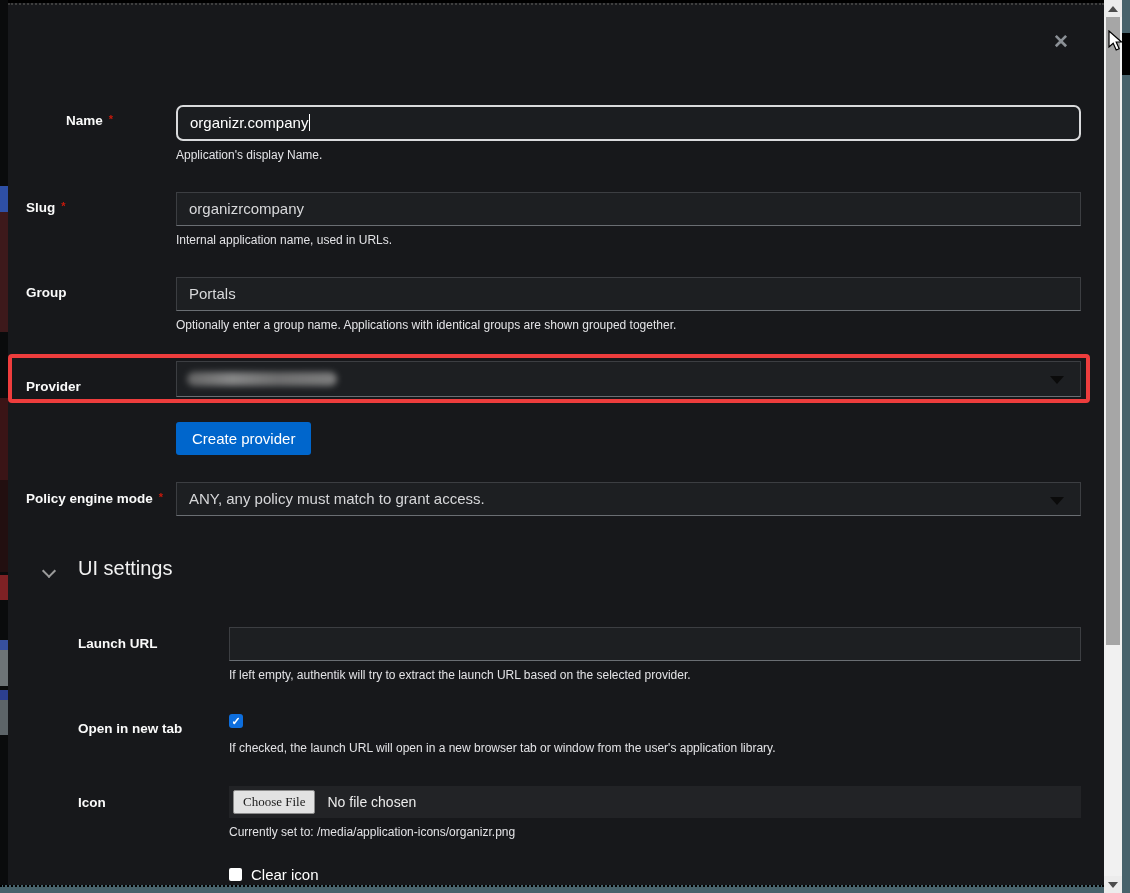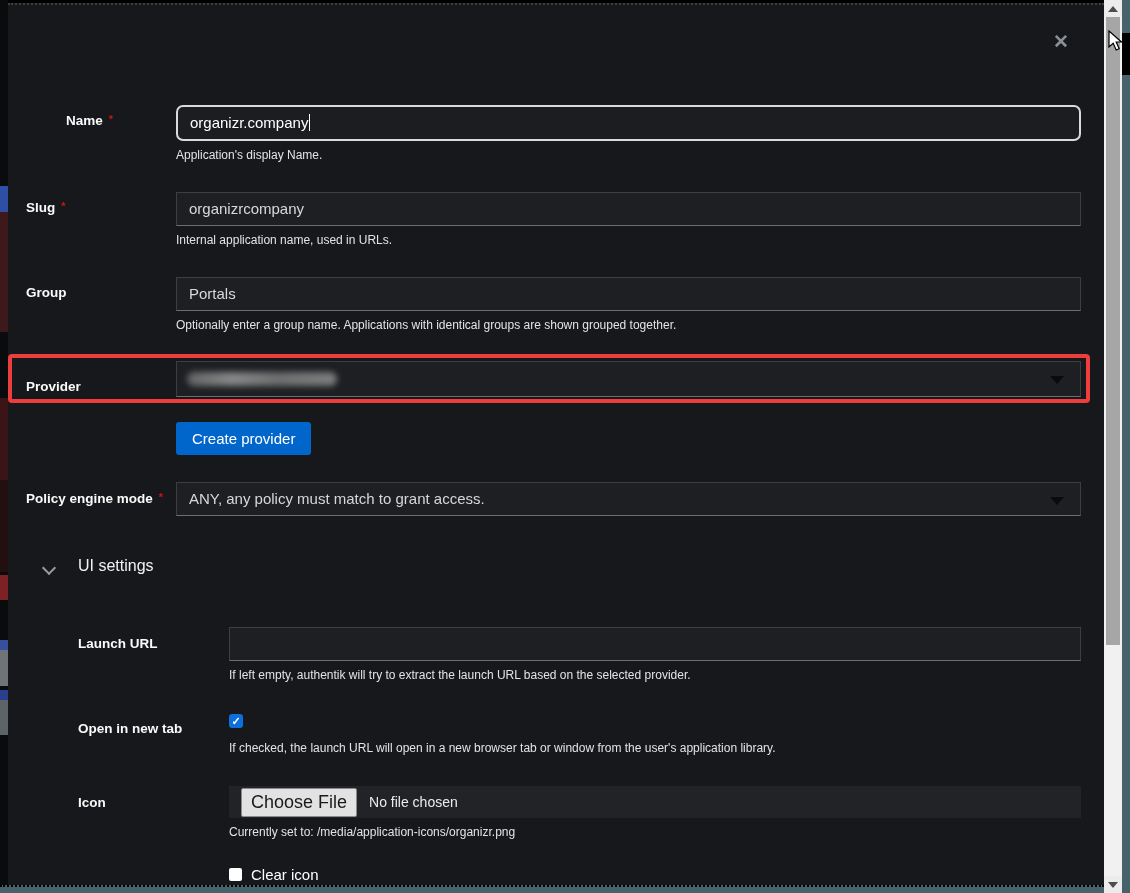--- a/index.html
+++ b/index.html
@@ -69,32 +69,32 @@
             border:4px solid #ee3d3d; border-radius:4px; pointer-events:none; z-index:5; }
 
   .btn-primary { position:absolute; left:168px; top:417px; background:#0066cc; color:#fff;
             font-size:15px; padding:8px 16px; border:none; border-radius:3px; cursor:pointer;
             font-family:"Liberation Sans", sans-serif; }
 
   .section-head { position:absolute; left:36px; top:552px; display:flex; align-items:center; cursor:pointer; }
   .chev { width:12px; height:12px; margin-right:22px; position:relative; top:1px; }
   .chev::before { content:""; position:absolute; left:0; top:2px; width:8px; height:8px;
             border-right:2px solid #9b9b9b; border-bottom:2px solid #9b9b9b; transform:rotate(45deg); }
-  .section-title { font-size:16px; color:#f2f2f2; }
+  .section-title { font-size:20px; color:#f2f2f2; }
 
   .checkbox { position:absolute; width:14px; height:14px; border-radius:3px; }
   .checkbox.checked { background:#0d6ede; color:#fff; font-size:11px; font-weight:700;
             line-height:14px; text-align:center; }
   .checkbox.unchecked { background:#fff; width:13px; height:13px; border-radius:2px; }
 
   .file-row { position:absolute; left:221px; top:781px; width:852px; height:32px; background:#222326;
             display:flex; align-items:center; }
-  .file-btn { margin-left:12px; background:#e2e2e2; border:1px solid #8a8a8a; border-radius:2px;
-            color:#1a1a1a; font-size:18px; padding:3px 9px; cursor:pointer;
-            font-family:Liberation Sans, sans-serif; }
+  .file-btn { margin-left:4px; background:#e2e2e2; border:1px solid #8a8a8a; border-radius:2px;
+            color:#1a1a1a; font-size:13px; padding:3px 9px; cursor:pointer;
+            font-family:Liberation Serif, serif; }
   .file-status { margin-left:12px; color:#ececec; font-size:14px; }
 
   .clear-label { position:absolute; left:243px; top:861px; font-size:15px; color:#fff; }
 </style>
 </head>
 <body>
 
 <div class="left-strip">
   <div class="frag frag-blue1"></div>
   <div class="frag frag-maroon1"></div>

